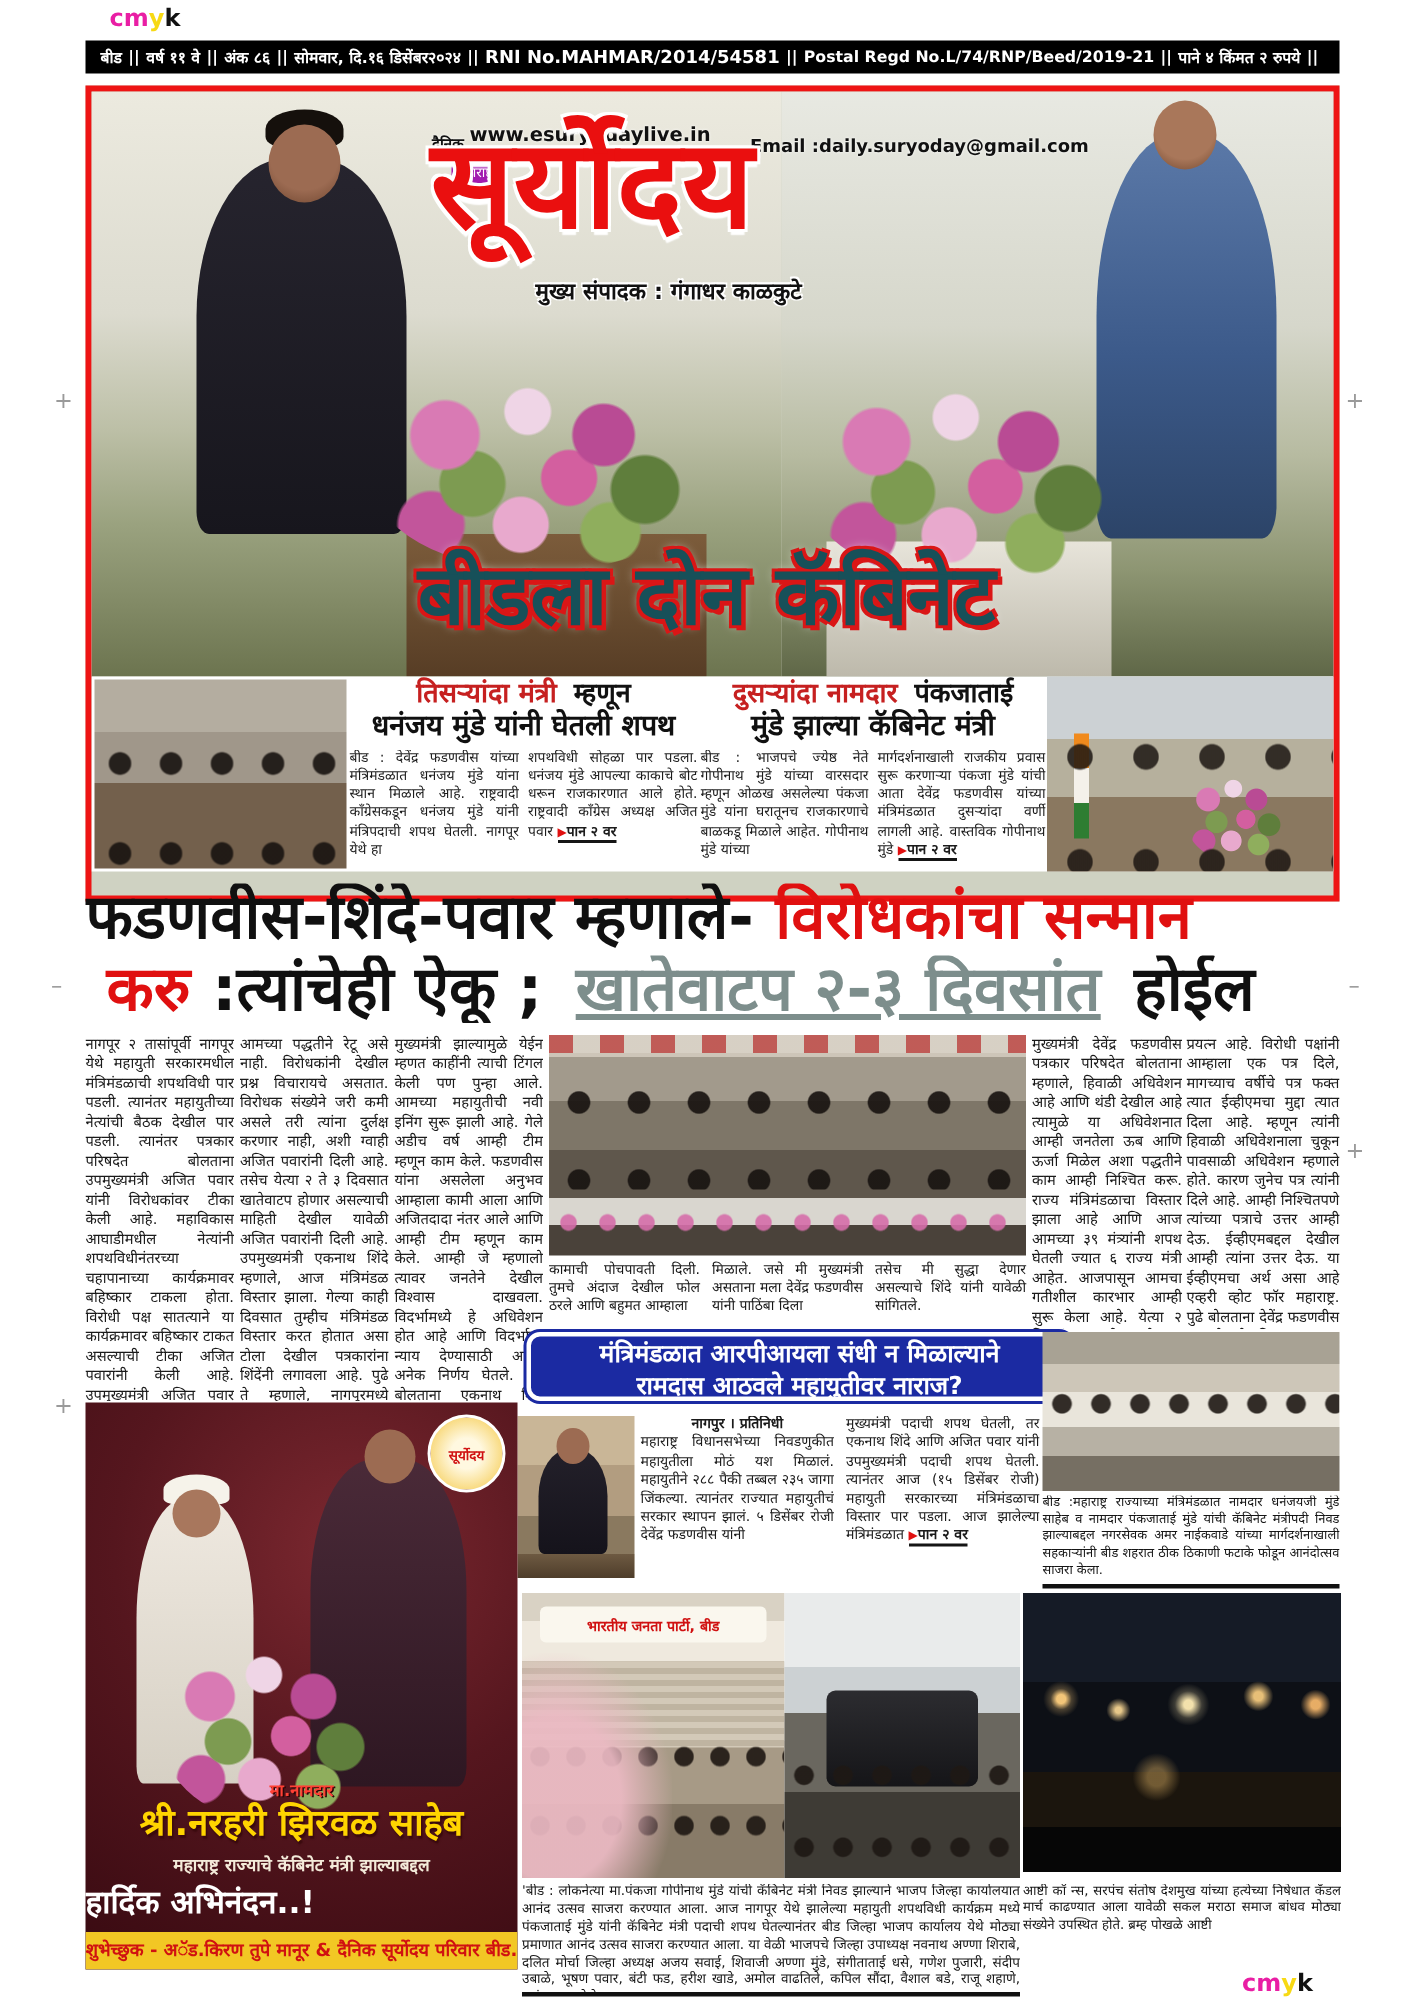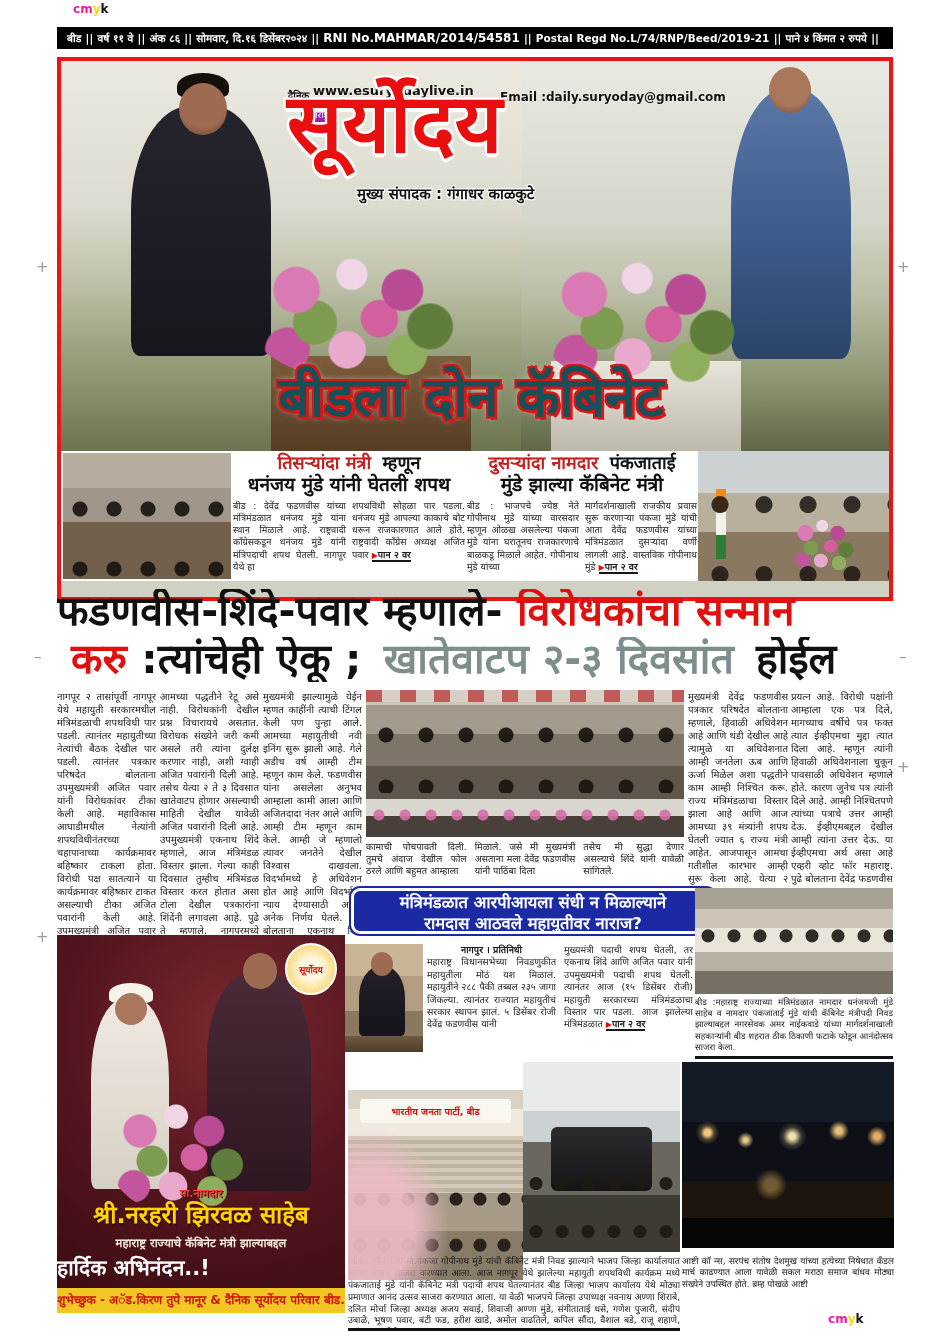--- a/index.html
+++ b/index.html
@@ -1,19 +1,19 @@
 <!DOCTYPE html>
 <html><head>
 <meta charset="utf-8">
 <style>
   html,body{margin:0;padding:0;background:#ffffff;}
   #page{position:relative;width:945px;height:1338px;background:#fff;font-family:"DejaVu Sans",sans-serif;overflow:hidden;color:#111;}
   .abs{position:absolute;}
   
-  .cmyk{font-weight:bold;font-size:12px;letter-spacing:0px;}
+  .cmyk{font-weight:bold;font-size:16px;letter-spacing:0px;}
   .cmyk .c{color:#e91ea4;}.cmyk .m{color:#e91ea4;}.cmyk .y{color:#f7d914;}.cmyk .k{color:#111;}
   .cropmark{color:#9a9a9a;font-size:15px;}
   
   .topbar{left:57px;top:27px;width:836px;height:22px;background:#000;color:#fff;display:flex;align-items:center;justify-content:space-between;font-size:10.5px;font-weight:bold;padding:0 10px;box-sizing:border-box;white-space:nowrap;overflow:hidden;}
   .topbar .sep{margin:0 4px;font-weight:bold;}
   .topbar .rni{font-size:12px;}
   
   .cover{left:57px;top:57px;width:836px;height:544px;border:4px solid #ee1414;box-sizing:border-box;background:#cfd2c2;}
   .cover-inner{position:absolute;inset:0;overflow:hidden;}
   .photo{position:absolute;overflow:hidden;}
@@ -58,21 +58,21 @@
   .kicker{text-align:center;font-size:18px;font-weight:bold;line-height:1.1;color:#111;}
   .kicker .red{color:#c62020;}
   .story-head{text-align:center;font-size:19px;font-weight:bold;line-height:1.15;color:#101010;margin-top:1px;}
   .story-cols{display:flex;gap:6px;margin-top:4px;}
   .story-col{width:50%;font-size:9.3px;line-height:1.32;text-align:justify;color:#1c1c1c;overflow:hidden;height:74px;}
   .cont{font-weight:bold;border-bottom:2px solid #151515;white-space:nowrap;}
   .cont .arrow{color:#e01010;font-size:8px;}
   
   .lead1{left:57px;top:589px;width:836px;font-size:41px;font-weight:bold;white-space:nowrap;line-height:1.1;overflow:hidden;}
   .lead2{left:57px;top:637px;width:836px;font-size:41px;font-weight:bold;white-space:nowrap;line-height:1.1;overflow:hidden;padding-left:14px;box-sizing:border-box;}
-  .hl-black{color:#101010;}.hl-red{color:#e01010;}.hl-gray{color:#7d8e8c;margin:0 8px;}
+  .hl-black{color:#101010;}.hl-red{color:#e01010;}.hl-gray{color:#7d8e8c;margin:0 8px;text-decoration:underline;}
   
   .ncol{position:absolute;font-size:9.8px;line-height:1.33;text-align:justify;color:#1a1a1a;overflow:hidden;}
   .col1{left:57px;top:690px;width:99px;height:244px;}
   .col2{left:160px;top:690px;width:99px;height:244px;}
   .col3{left:263px;top:690px;width:99px;height:244px;}
   .col4{left:688px;top:690px;width:100px;height:196px;}
   .col5{left:791px;top:690px;width:102px;height:196px;}
   .dais{left:366px;top:690px;width:318px;height:147px;background:
     linear-gradient(180deg,#cdc5b8 0 10%,#a29a8c 10% 30%,#7e7668 30% 52%,#5f574c 52% 74%,#d9d6cf 74% 86%,#4a423a 86% 100%);}
   .dais::before{content:"";position:absolute;left:0;top:0;width:100%;height:12px;background:repeating-linear-gradient(90deg,rgba(185,35,35,.65) 0 16px,rgba(230,225,215,.4) 16px 34px);}
@@ -102,21 +102,21 @@
   .ad-head-l{position:absolute;left:58px;top:58px;width:32px;height:32px;background:#a8775d;border-radius:50%;}
   .ad-fig-r{position:absolute;left:150px;top:38px;width:104px;height:218px;background:linear-gradient(#4a2a38,#2e1722);border-radius:40% 40% 6% 6%;}
   .ad-head-r{position:absolute;left:186px;top:18px;width:34px;height:36px;background:#9c6b52;border-radius:50%;}
   .ad-logo{position:absolute;right:8px;top:8px;width:48px;height:48px;border-radius:50%;background:radial-gradient(#fff8e0 30%,#f4c63f 100%);border:2px solid #fff;display:flex;align-items:center;justify-content:center;font-size:9px;font-weight:bold;color:#d01111;text-align:center;}
   .ad-badge{position:absolute;left:0;top:250px;width:100%;text-align:center;font-size:11px;font-weight:bold;color:#ff4034;text-shadow:1px 1px 0 #2c0406;}
   .ad-name{position:absolute;left:0;top:262px;width:100%;text-align:center;font-size:24px;font-weight:bold;color:#ffd400;text-shadow:1px 2px 1px #3a0a0e;white-space:nowrap;}
   .ad-sub{position:absolute;left:0;top:300px;width:100%;text-align:center;font-size:11.5px;font-weight:bold;color:#f3ead9;}
   .ad-greet{position:absolute;left:0;top:318px;width:100%;text-align:left;font-size:21px;font-weight:bold;color:#fff;}
   .ad-strip{position:absolute;left:0;bottom:0;width:100%;height:25px;background:#f2c724;color:#d01111;font-size:12px;font-weight:bold;text-align:center;line-height:25px;white-space:nowrap;overflow:hidden;}
   
-  .bjp{left:348px;top:1062px;width:175px;height:190px;background:linear-gradient(180deg,#d9d2c4 0 10%,#efe9de 10% 24%,#cfc5b4 24% 52%,#a79a86 52% 74%,#887b68 74% 100%);margin-top:28px;}
+  .bjp{left:348px;top:1062px;width:175px;height:190px;background:linear-gradient(180deg,#d9d2c4 0 10%,#efe9de 10% 24%,#cfc5b4 24% 52%,#a79a86 52% 74%,#887b68 74% 100%);}
   .bjp::before{content:"";position:absolute;left:0;top:24%;width:100%;height:30%;background:repeating-linear-gradient(180deg,#d3c9b8 0 4px,#bfb4a1 4px 8px);}
   .bjp::after{content:"";position:absolute;inset:52% 0 0 0;background-image:radial-gradient(circle at 50% 22%,rgba(32,25,20,.92) 0 6px,transparent 7px);background-size:24px 46px;}
   .bjp-banner{position:absolute;left:7%;top:9px;width:86%;height:24px;background:#faf7ee;border-radius:4px;color:#d01111;font-size:9.5px;font-weight:bold;display:flex;align-items:center;justify-content:center;z-index:3;white-space:nowrap;overflow:hidden;}
   .smoke{position:absolute;left:-20px;bottom:0;width:120px;height:150px;background:radial-gradient(ellipse at 35% 65%,rgba(236,186,196,.92) 0 40%,rgba(236,186,196,0) 72%);z-index:4;}
   .vehicle{left:523px;top:1062px;width:157px;height:190px;background:linear-gradient(180deg,#e9ebeb 0 26%,#ccd1d3 26% 42%,#6a675f 42% 70%,#3e3b35 70% 100%);}
   .vehicle::before{content:"";position:absolute;left:18%;top:34%;width:64%;height:34%;background:linear-gradient(#2c2c30,#151518);border-radius:6px;}
   .vehicle::after{content:"";position:absolute;inset:58% 0 0 0;background-image:radial-gradient(circle at 50% 24%,rgba(30,24,20,.92) 0 6px,transparent 7px);background-size:26px 48px;}
   .night{left:682px;top:1062px;width:212px;height:186px;background:linear-gradient(180deg,#151b26 0 32%,#0d1016 32% 64%,#1b150d 64% 84%,#060606 84% 100%);}
   .night::before{content:"";position:absolute;inset:0;background:
     radial-gradient(circle at 12% 38%,rgba(255,207,126,.95) 0 3px,rgba(255,207,126,.25) 7px,transparent 12px),

